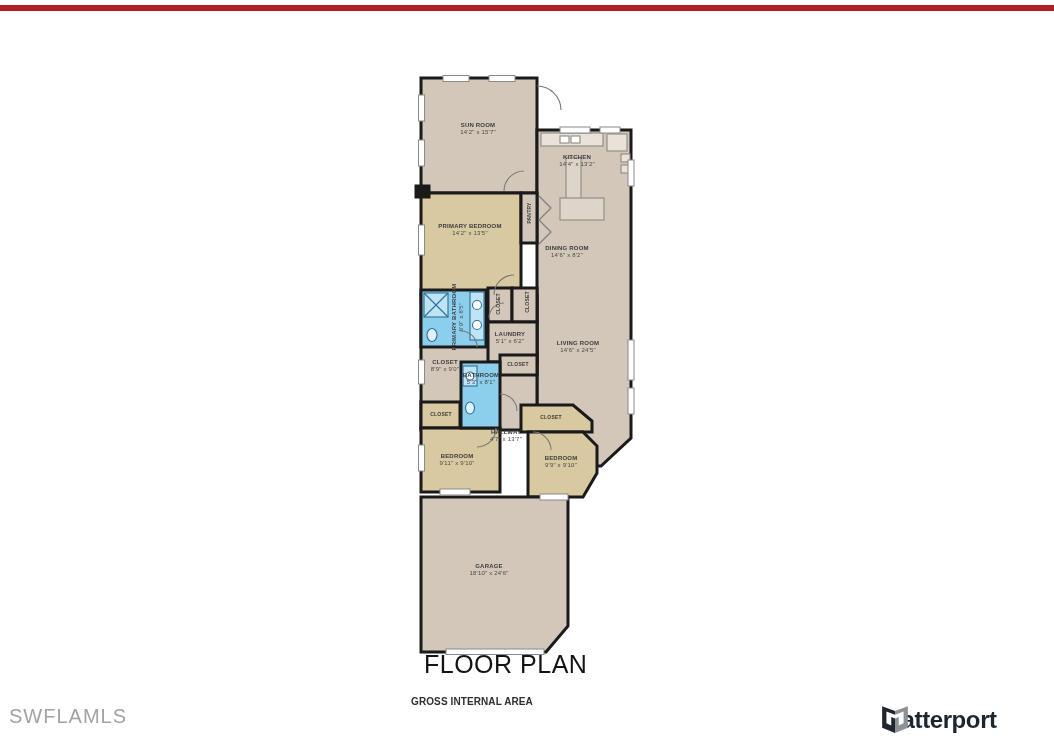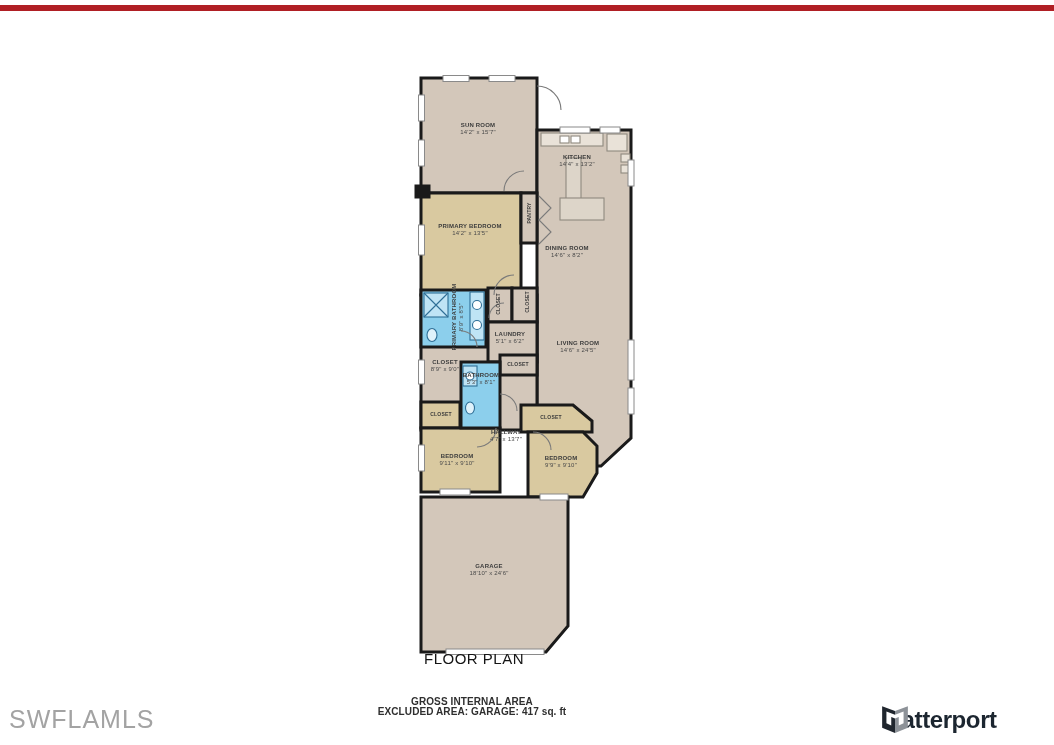--- a/index.html
+++ b/index.html
@@ -13,30 +13,30 @@
   .room-label{
     position:absolute;transform:translate(-50%,-50%);
     text-align:center;color:#3c3c3c;white-space:nowrap;
     font-size:6px;line-height:7px;font-weight:700;letter-spacing:.2px;
   }
   .room-label .rdims{display:block;font-weight:400;color:#4a4a4a;}
   .vert{transform:translate(-50%,-50%) rotate(-90deg);}
   .tiny{font-size:5px;line-height:5.5px;}
   .plan-title{
     position:absolute;left:424px;top:650px;
-    font-size:15px;color:#141414;letter-spacing:.5px;font-weight:400;
+    font-size:25px;color:#141414;letter-spacing:.5px;font-weight:400;
   }
   .footer{
     position:absolute;left:0;width:944px;top:697px;text-align:center;
     font-size:10px;line-height:10.4px;color:#2f2f2f;font-weight:700;letter-spacing:.1px;
   }
   .footer .disclaimer{color:#c2c2c2;font-weight:700;}
   .mls-watermark{
     position:absolute;left:9px;top:705px;
-    font-size:25px;color:#a3a3a3;letter-spacing:1px;font-weight:400;
+    font-size:20px;color:#a3a3a3;letter-spacing:1px;font-weight:400;
   }
   .brand{
     position:absolute;left:882px;top:703px;width:165px;height:34px;
     display:flex;align-items:center;gap:7px;
   }
   .brand-name{
     font-size:24px;font-weight:700;color:var(--c-brand,#1c2630);letter-spacing:-.4px;
   }
   .brand-logo{width:26px;height:30px;display:block;}
 </style>
@@ -190,21 +190,20 @@
 </div>
 <div class="room-label" style="left:489px;top:570px">
   <span>GARAGE</span>
   <span class="rdims">18'10" x 24'6"</span>
 </div>
 
 <div class="plan-title">FLOOR PLAN</div>
 
 <div class="footer">
   <div>GROSS INTERNAL AREA</div>
-  <div>EXCLUDED AREA: GARAGE: 417 sq. ft</div>
 </div>
 
 <div class="mls-watermark">SWFLAMLS</div>
 
 <div class="brand">
   <svg class="brand-logo" viewBox="0 0 24 28">
     <polygon points="12,7.5 24,3 24,23 12,28" fill="#8d9298"></polygon>
     <polygon points="0,3 12,7.5 12,28 0,23" fill="#20262e"></polygon>
     <polygon points="4,8 12,11 20,8 20,19 15.5,21 15.5,13 12,14.5 8.5,13 8.5,21 4,19" fill="#ffffff"></polygon>
   </svg>

